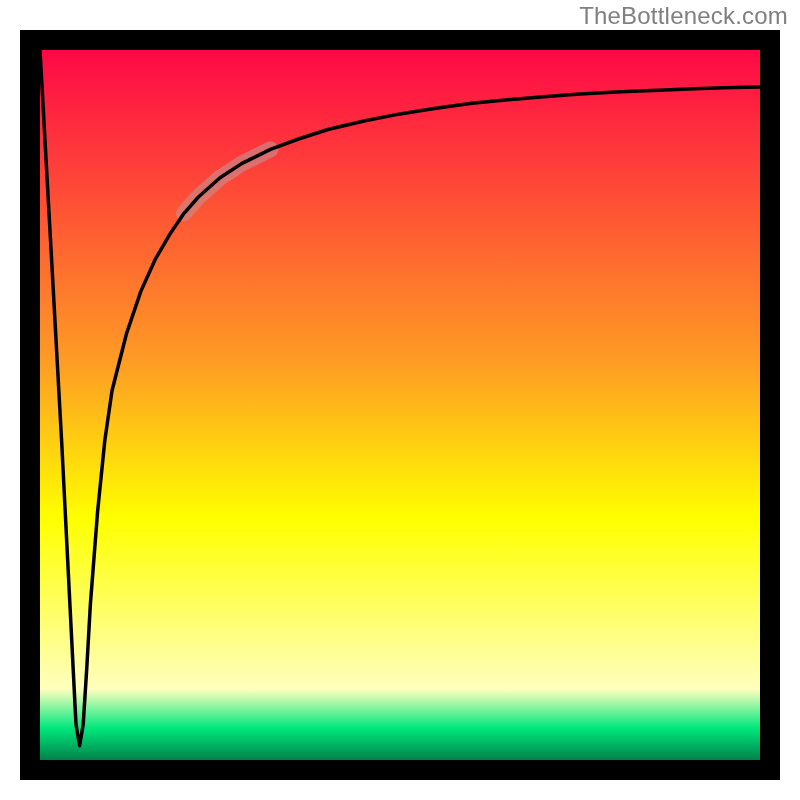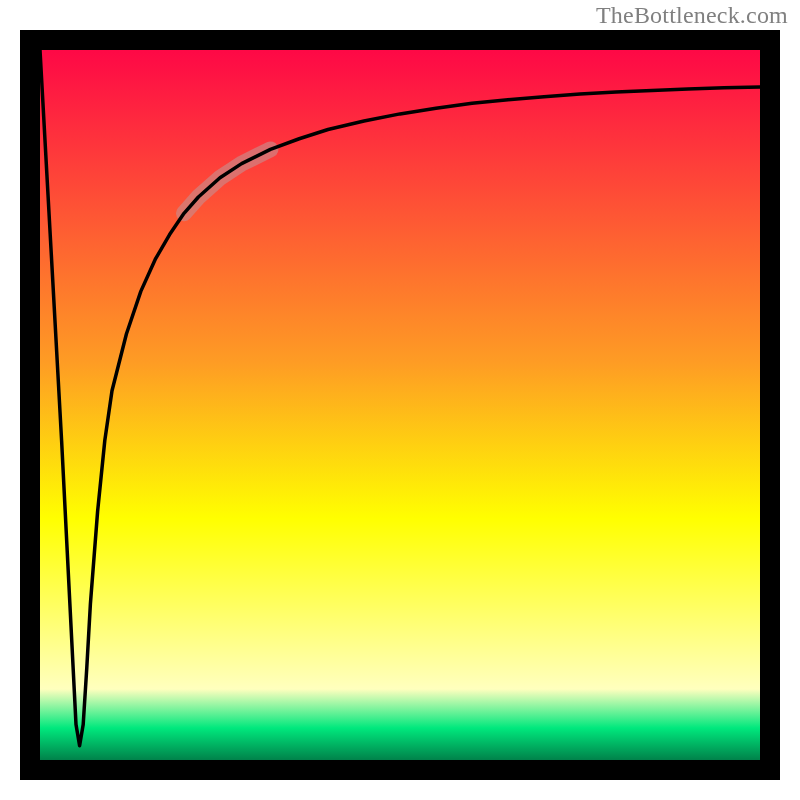--- a/index.html
+++ b/index.html
@@ -8,21 +8,20 @@
     width: 800px;
     height: 800px;
     background: #ffffff;
     font-family: Arial, Helvetica, sans-serif;
     overflow: hidden;
   }
   .stage {
     position: relative;
     width: 800px;
     height: 800px;
-    font-family: Liberation Serif, serif;
   }
   .attribution {
     position: absolute;
     top: 2px;
     right: 12px;
     color: #808080;
     font-size: 24px;
     letter-spacing: 0.2px;
     font-weight: 400;
     z-index: 5;

